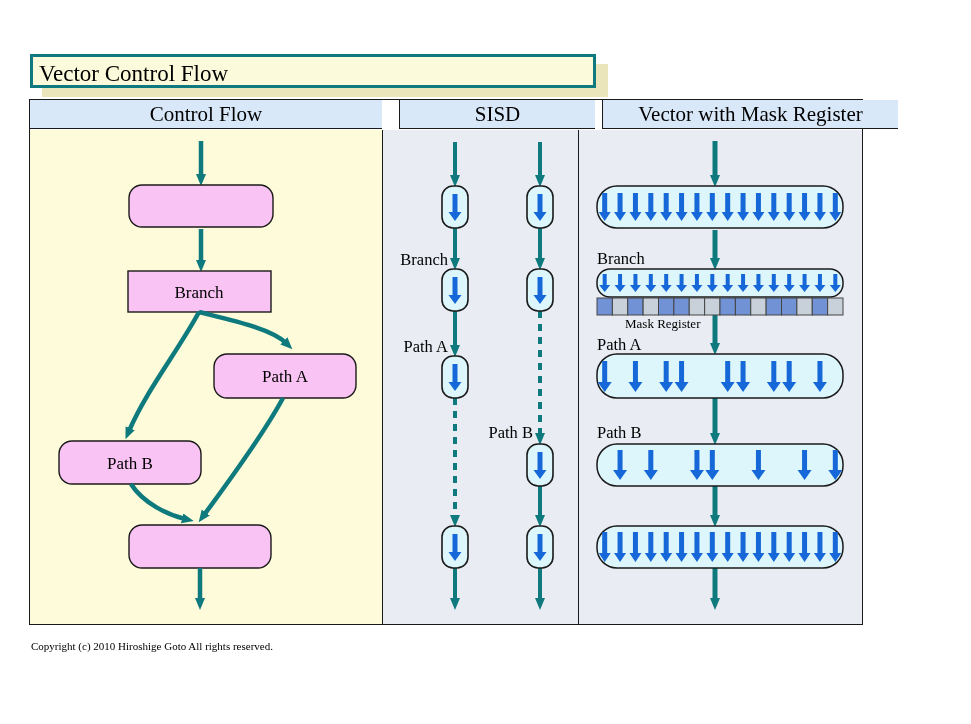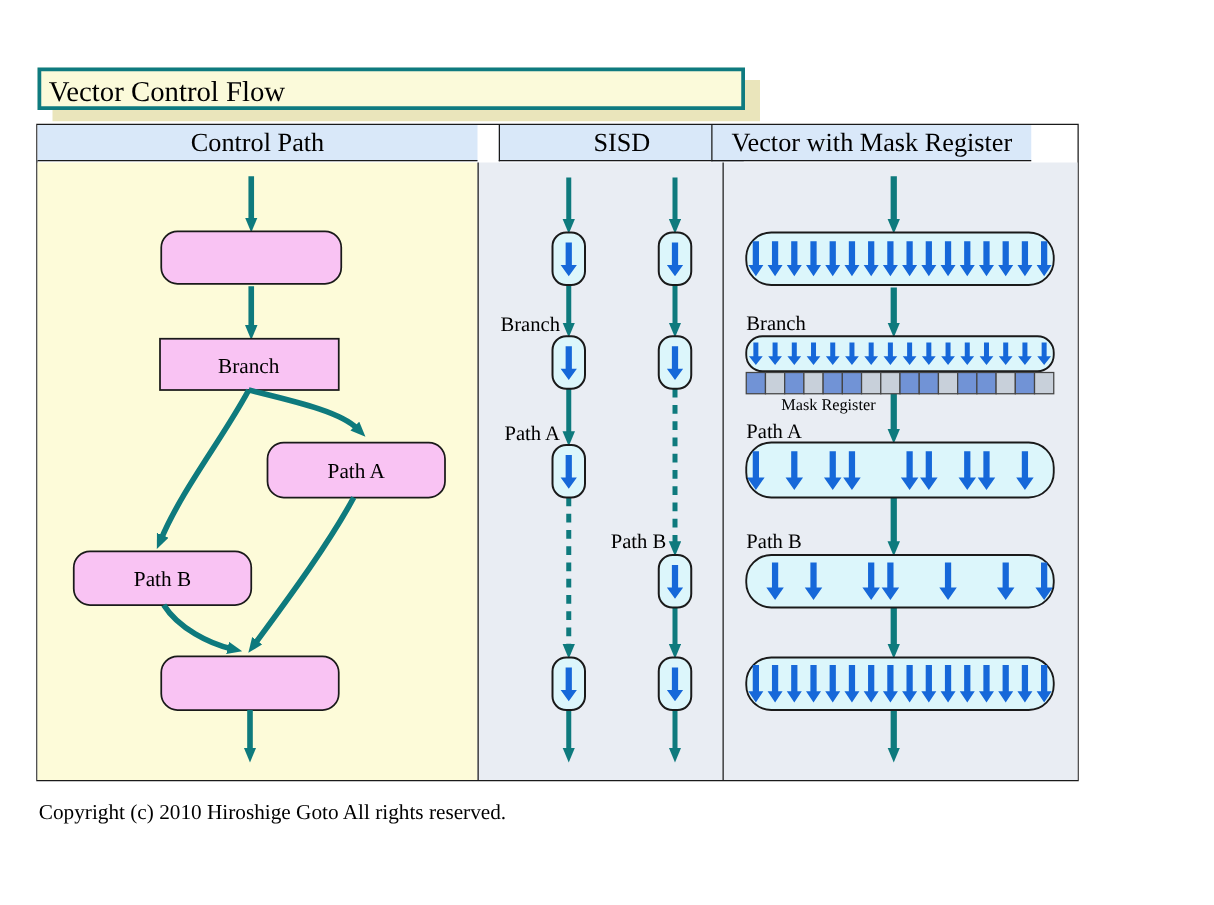--- a/index.html
+++ b/index.html
@@ -9,36 +9,36 @@
   .title-shadow{position:absolute;left:42px;top:64px;width:566px;height:33px;background:#EAE5BB}
   .title-box{position:absolute;left:30px;top:54px;width:566px;height:34px;background:#FBFADA;
              border:3px solid #0E7A80;display:flex;align-items:flex-end;padding-left:6px;
              font-size:23px;line-height:1;white-space:nowrap}
   .table{position:absolute;left:29px;top:99px;width:834px;height:526px;border:1px solid #1a1a1a;background:#fff}
   .hdr{position:absolute;top:0;height:29px;background:#D9E8F9;border-bottom:1px solid #1a1a1a;
        display:flex;align-items:center;justify-content:center;font-size:21px;white-space:nowrap}
   .hdr.mid,.hdr.right,.colbg.mid,.colbg.right{border-left:1px solid #1a1a1a}
   .colbg{position:absolute;top:30px;bottom:0}
   .layer{position:absolute}
-  .copyright{position:absolute;left:31px;top:640px;font-size:17px;white-space:nowrap}
+  .copyright{position:absolute;left:31px;top:640px;font-size:11px;white-space:nowrap}
 </style>
 </head>
 <body>
 
 <div class="stage">
 
   <div class="title-shadow"></div>
   <div class="title-box">
     <span>Vector Control Flow</span>
   </div>
 
   <div class="table">
-    <div class="hdr" style="left:0;width:352px">Control Path</div>
+    <div class="hdr" style="left:0;width:352px">Control Flow</div>
     <div class="hdr mid" style="left:369px;width:196px">SISD</div>
-    <div class="hdr right" style="left:539px;width:256px">Vector with Mask Register</div>
+    <div class="hdr right" style="left:572px;width:296px">Vector with Mask Register</div>
     <div class="colbg" style="left:0;width:352px;background:#FDFBD9"></div>
     <div class="colbg mid" style="left:352px;width:196px;background:#E9EDF3"></div>
     <div class="colbg right" style="left:548px;width:284px;background:#E9EDF3"></div>
   </div>
 
   <svg id="svg-col1" class="layer" style="left:30px;top:129px" width="352" height="494">
       <defs>
         <marker id="ah1" markerWidth="14" markerHeight="12" refX="3" refY="5" orient="auto" markerUnits="userSpaceOnUse">
           <path d="M0,0 L12,5 L0,10 Z" fill="#0E7A7D"></path>
         </marker>

